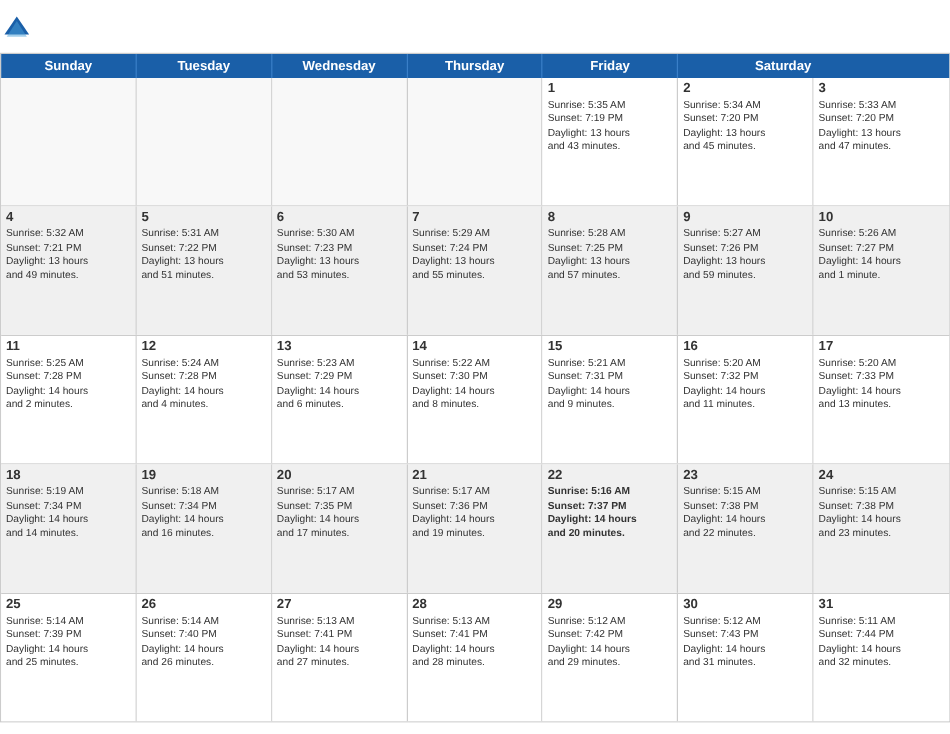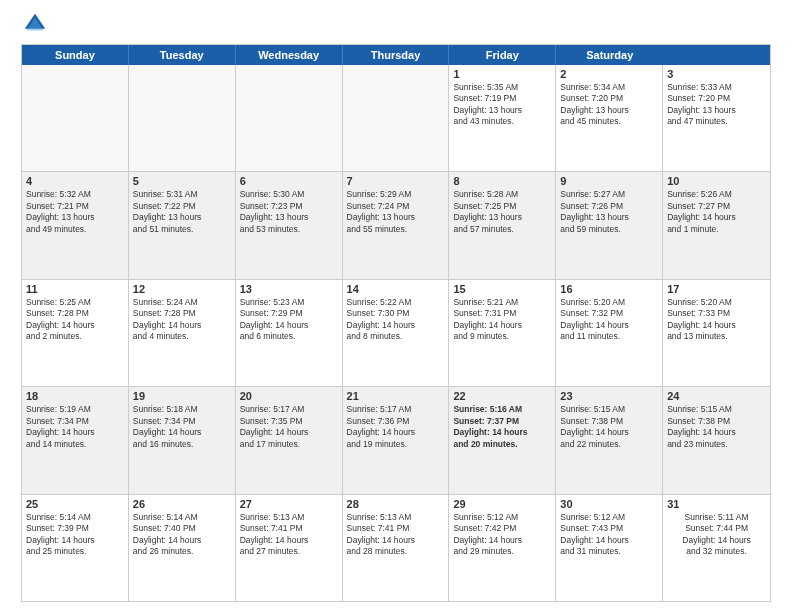--- a/index.html
+++ b/index.html
@@ -6,21 +6,21 @@
     body {
       font-family: Arial, sans-serif;
       background: #fff;
       width: 792px;
       height: 612px;
       overflow: hidden;
     }
     .page {
       width: 792px;
       height: 612px;
-      padding: 10px 21px;
+      padding: 10px 0;
       display: flex;
       flex-direction: column;
     }
     .header {
       display: flex;
       align-items: flex-start;
       justify-content: space-between;
       margin-bottom: 6px;
     }
     .logo {
@@ -73,21 +73,21 @@
       background: #1a5fa8;
     }
     .cal-header-cell {
       color: #fff;
       font-size: 11px;
       font-weight: bold;
       text-align: center;
       padding: 4px 2px;
       border-right: 1px solid #3a7fc8;
     }
-    .cal-header-cell:last-child { border-right: none; }
+    .cal-header-cell:last-child { border-right: none; text-align: right; }
     .cal-body {
       flex: 1;
       display: flex;
       flex-direction: column;
     }
     .cal-row {
       display: grid;
       grid-template-columns: repeat(7, 1fr);
       flex: 1;
       border-bottom: 1px solid #ccc;
@@ -367,21 +367,21 @@
           </div>
           <div class="cal-cell">
             <span class="day-num">30</span>
             <div class="cell-text" style="white-space: pre-line;">Sunrise: 5:12 AM
 Sunset: 7:43 PM
 Daylight: 14 hours
 and 31 minutes.</div>
           </div>
           <div class="cal-cell">
             <span class="day-num">31</span>
-            <div class="cell-text" style="white-space: pre-line; text-align: center;">Sunrise: 5:11 AM
+            <div class="cell-text" style="white-space: pre-line;">Sunrise: 5:11 AM
 Sunset: 7:44 PM
 Daylight: 14 hours
 and 32 minutes.</div>
           </div>
         </div>
       </div>
   </div>
 </div>
 
 </body></html>

